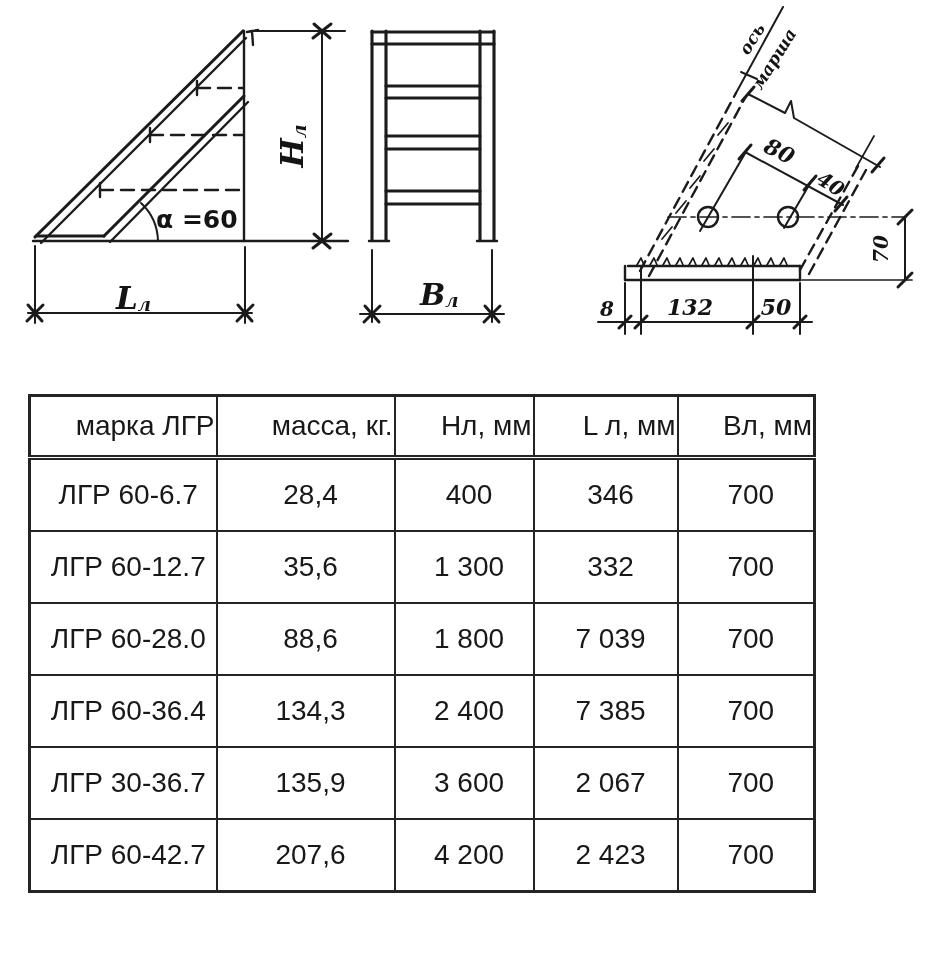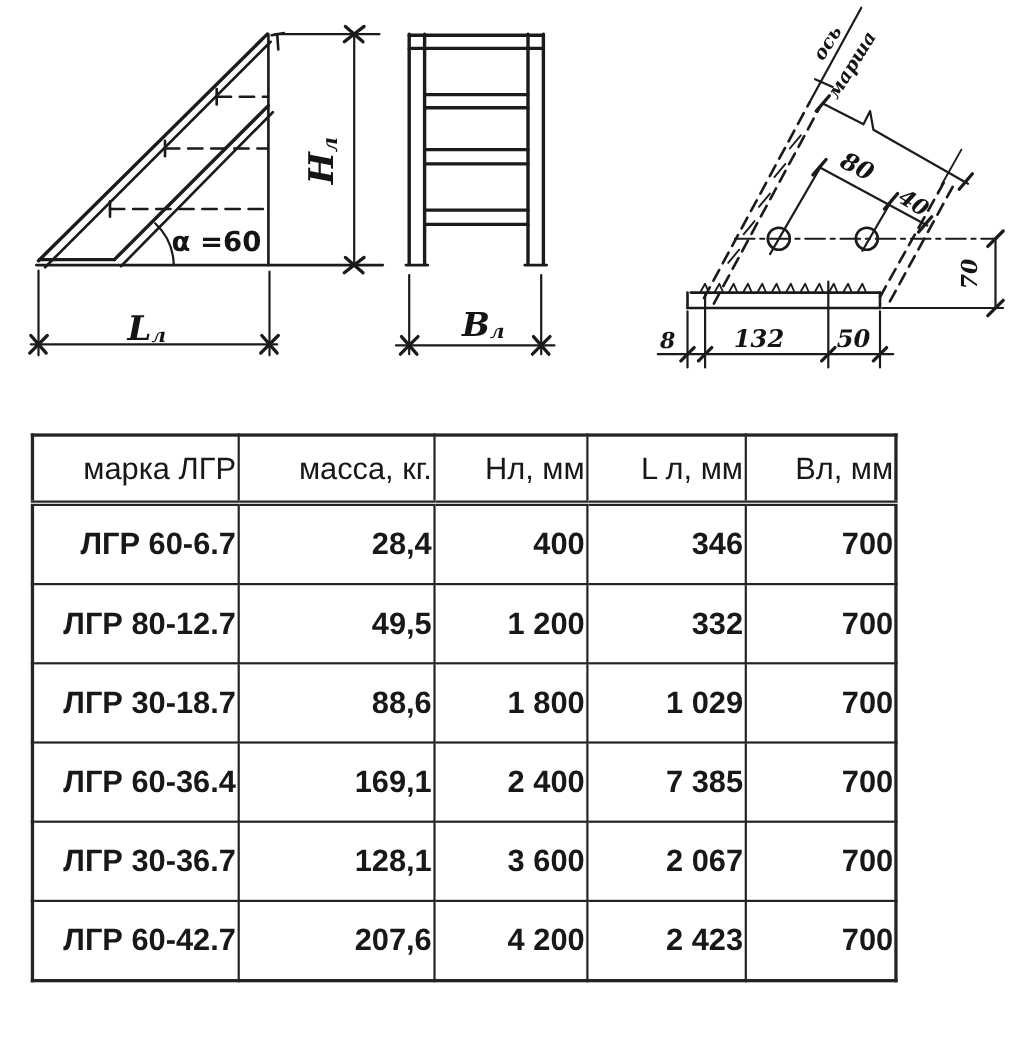--- a/index.html
+++ b/index.html
@@ -41,23 +41,22 @@
     font-weight:normal;
     white-space:nowrap;
     overflow:hidden;
   }
   #spec-table thead th{
     height:56px;
     text-align:right;
     border-bottom:5px double #242424;
   }
   #spec-table td{
-    text-align:right;
+    text-align:center;
     padding-left:11px;
-    font-weight:bold;
   }
   #spec-table{border:3px solid #242424;}
 </style>
 </head>
 <body>
 
 <div id="drawing-area">
 <svg width="933" height="378" viewBox="0 0 933 378" xmlns="http://www.w3.org/2000/svg">
 
   <g>
@@ -213,43 +212,43 @@
   </thead>
   <tbody>
     <tr>
       <td>ЛГР 60-6.7</td>
       <td>28,4</td>
       <td>400</td>
       <td>346</td>
       <td>700</td>
     </tr>
     <tr>
-      <td>ЛГР 80-12.7</td>
-      <td>49,5</td>
-      <td>1 200</td>
+      <td>ЛГР 60-12.7</td>
+      <td>35,6</td>
+      <td>1 300</td>
       <td>332</td>
       <td>700</td>
     </tr>
     <tr>
-      <td>ЛГР 30-18.7</td>
+      <td>ЛГР 60-28.0</td>
       <td>88,6</td>
       <td>1 800</td>
-      <td>1 029</td>
+      <td>7 039</td>
       <td>700</td>
     </tr>
     <tr>
       <td>ЛГР 60-36.4</td>
-      <td>169,1</td>
+      <td>134,3</td>
       <td>2 400</td>
       <td>7 385</td>
       <td>700</td>
     </tr>
     <tr>
       <td>ЛГР 30-36.7</td>
-      <td>128,1</td>
+      <td>135,9</td>
       <td>3 600</td>
       <td>2 067</td>
       <td>700</td>
     </tr>
     <tr>
       <td>ЛГР 60-42.7</td>
       <td>207,6</td>
       <td>4 200</td>
       <td>2 423</td>
       <td>700</td>

